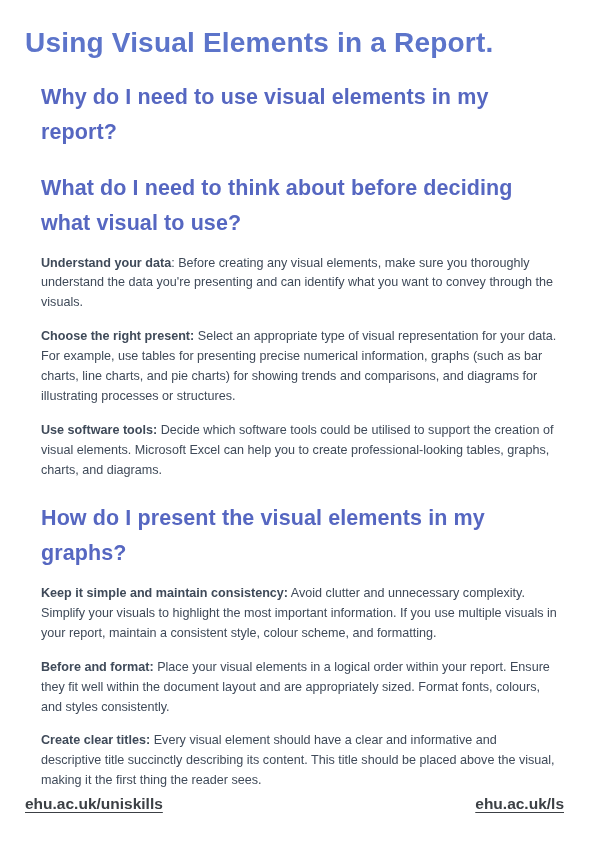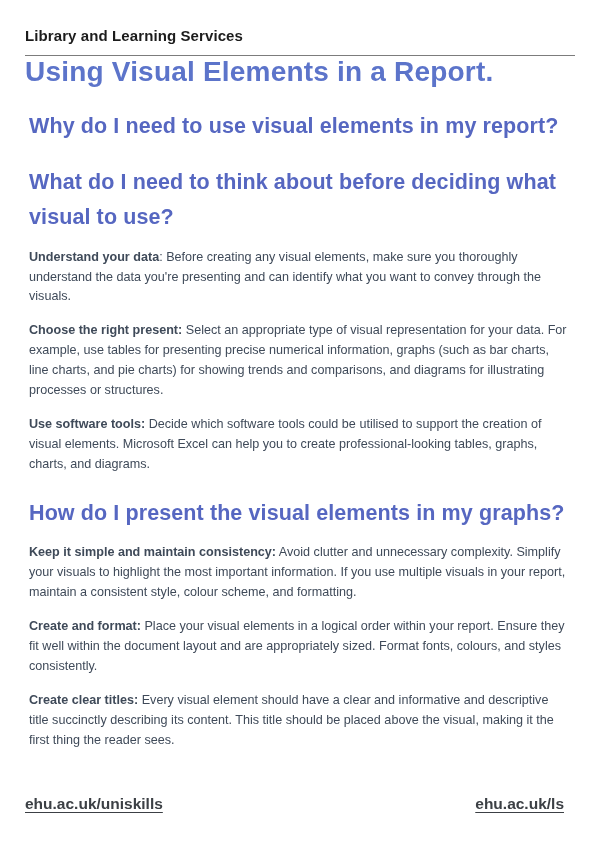--- a/index.html
+++ b/index.html
@@ -35,21 +35,21 @@
     border-top:1px solid var(--rule);
     margin-top:11px;
   }
   h1.page-title{
     font-size:28px;
     font-weight:bold;
     color:var(--title);
     letter-spacing:0.2px;
     line-height:1.15;
   }
-  section{margin:4px;}
+  section{margin:16px;}
   h2{
     font-size:21.5px;
     font-weight:bold;
     color:var(--accent);
     line-height:1.62;
     margin-top:21px;
     margin-bottom:13px;
     letter-spacing:0.1px;
   }
   p{
@@ -76,41 +76,37 @@
     text-decoration:underline;
     text-underline-offset:3px;
     cursor:pointer;
   }
 </style>
 </head>
 <body>
 
 <div class="page">
 
-  <header>
-    <div class="masthead-title">Library and Learning Services</div>
-    <hr class="masthead-rule">
-  </header>
 
   <h1 class="page-title">Using Visual Elements in a Report.</h1>
 
   <main id="sections">
       <section>
         <h2>Why do I need to use visual elements in my report?</h2>
       </section>
       <section>
         <h2>What do I need to think about before deciding what visual to use?</h2>
         <p><strong>Understand your data</strong><span>: Before creating any visual elements, make sure you thoroughly understand the data you're presenting and can identify what you want to convey through the visuals.</span></p>
         <p><strong>Choose the right present:</strong><span> Select an appropriate type of visual representation for your data. For example, use tables for presenting precise numerical information, graphs (such as bar charts, line charts, and pie charts) for showing trends and comparisons, and diagrams for illustrating processes or structures.</span></p>
         <p><strong>Use software tools:</strong><span> Decide which software tools could be utilised to support the creation of visual elements. Microsoft Excel can help you to create professional-looking tables, graphs, charts, and diagrams.</span></p>
       </section>
       <section>
         <h2>How do I present the visual elements in my graphs?</h2>
         <p><strong>Keep it simple and maintain consistency:</strong><span> Avoid clutter and unnecessary complexity. Simplify your visuals to highlight the most important information. If you use multiple visuals in your report, maintain a consistent style, colour scheme, and formatting.</span></p>
-        <p><strong>Create and format:</strong><span> Place your visual elements in a logical order within your report. Ensure they fit well within the document layout and are appropriately sized. Format fonts, colours, and styles consistently.</span></p>
+        <p><strong>Before and format:</strong><span> Place your visual elements in a logical order within your report. Ensure they fit well within the document layout and are appropriately sized. Format fonts, colours, and styles consistently.</span></p>
         <p><strong>Create clear titles:</strong><span> Every visual element should have a clear and informative and descriptive title succinctly describing its content. This title should be placed above the visual, making it the first thing the reader sees.</span></p>
       </section>
     </main>
 
   <div class="footer">
     <a>ehu.ac.uk/uniskills</a>
     <a>ehu.ac.uk/ls</a>
   </div>
 
 </div>

